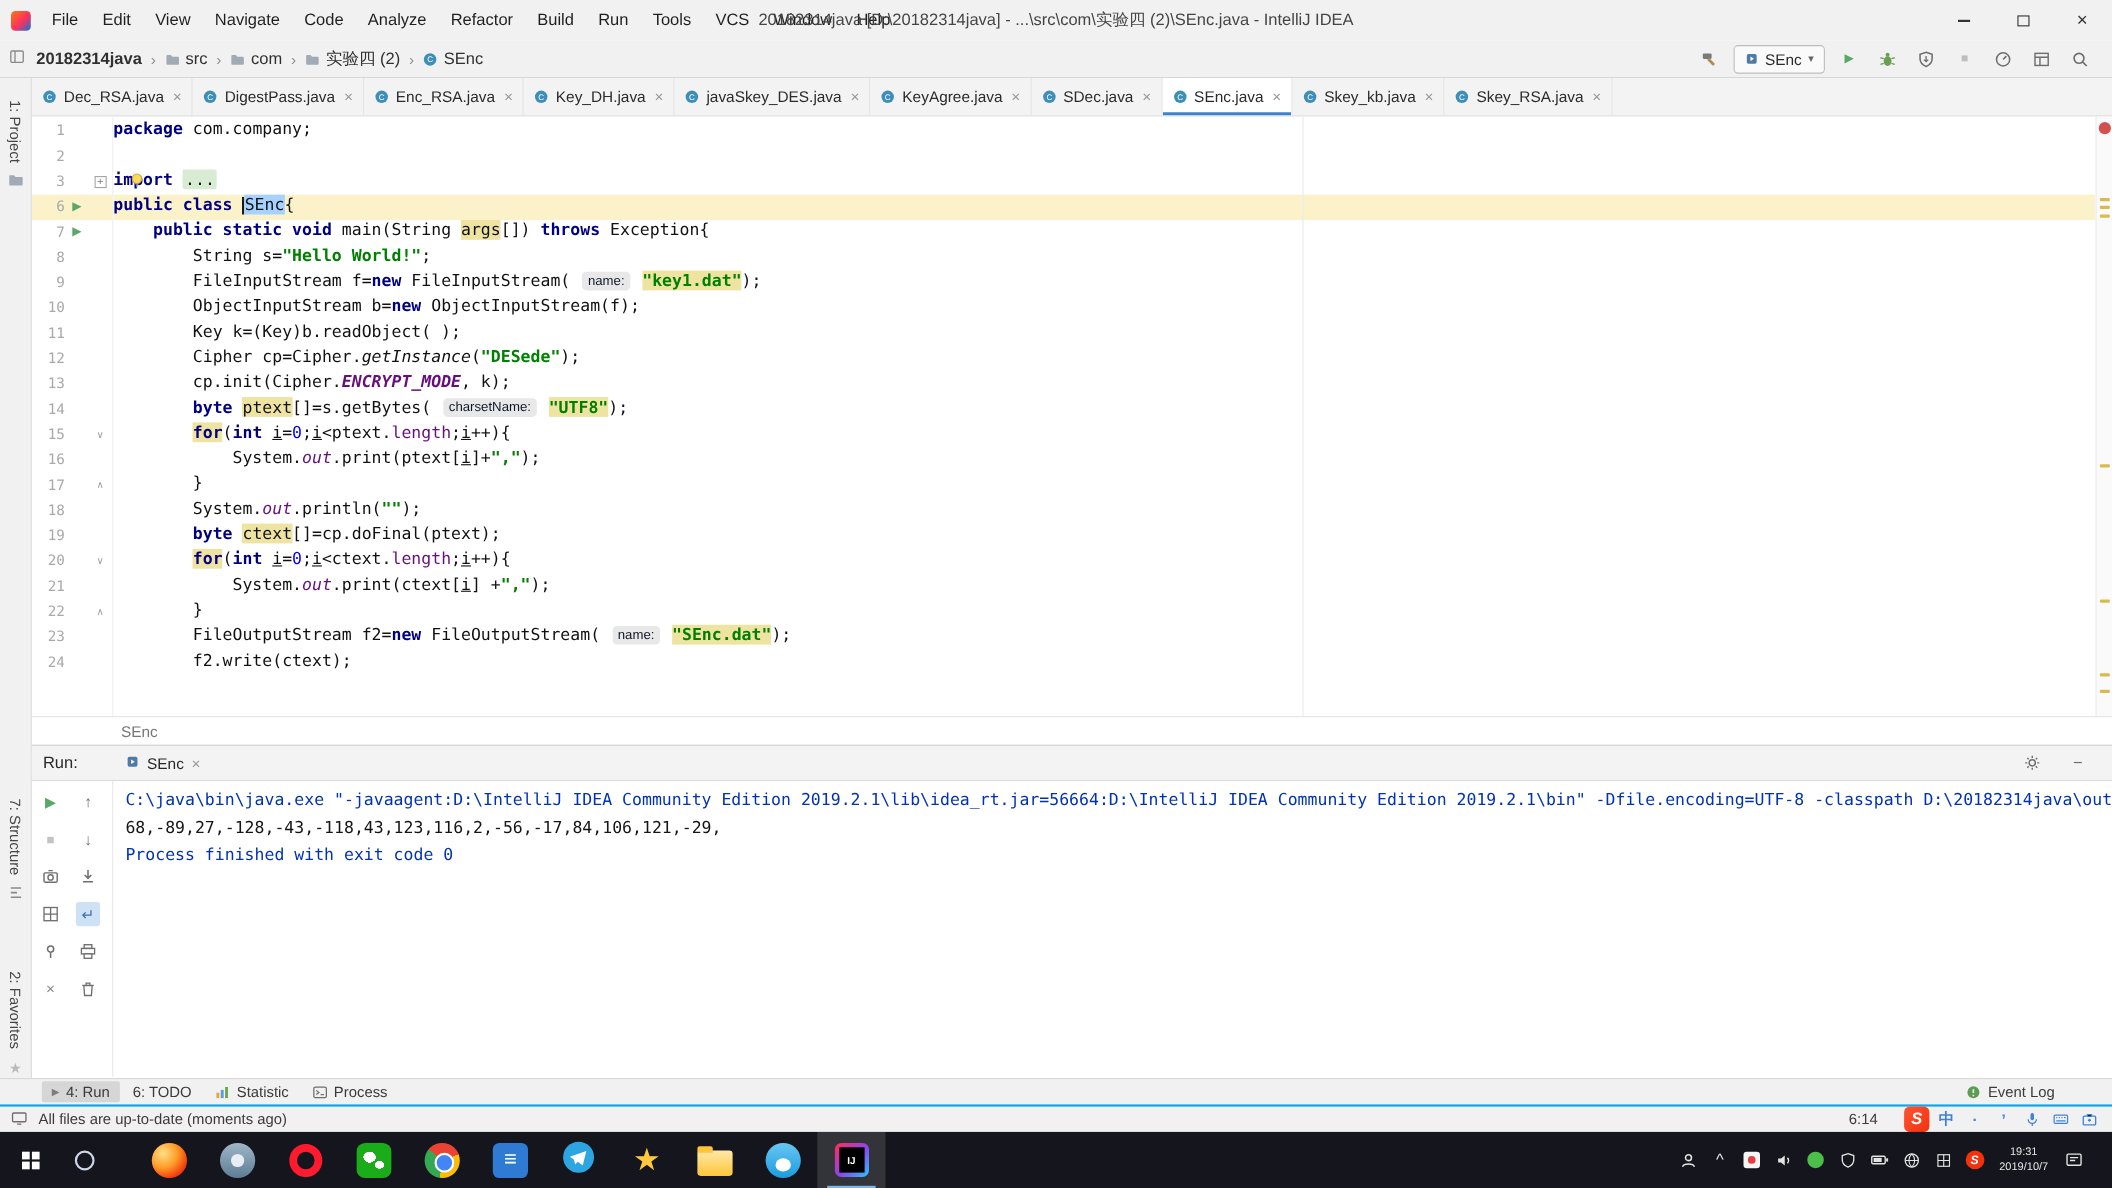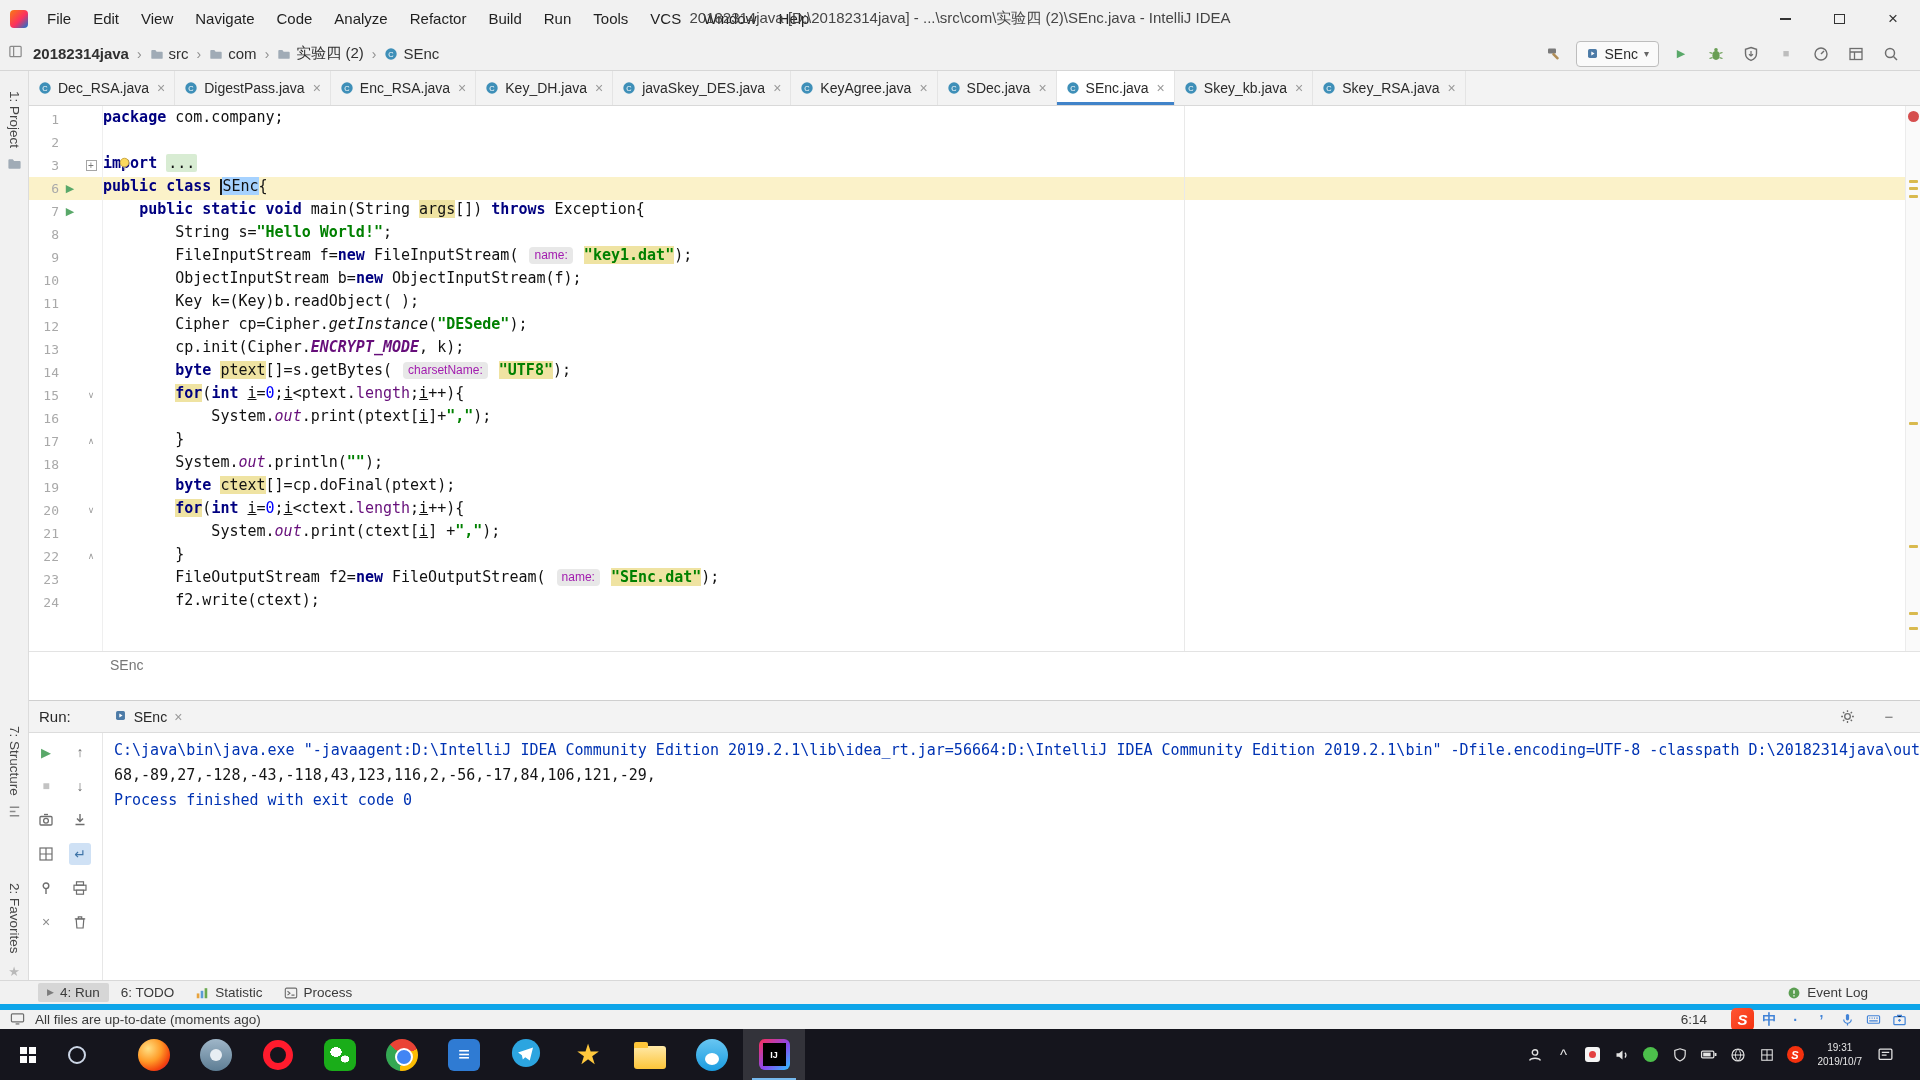--- a/index.html
+++ b/index.html
@@ -66,35 +66,35 @@
   .t-s  { color:#008000; font-weight:bold; }
   .t-sh { color:#008000; font-weight:bold; background:#efe3a2; }
   .t-h  { background:#efe3a2;margin-top:13px; }
   .t-n  { color:#0000ff; }
   .t-f  { color:#660e7a; }
   .t-sf { color:#660e7a; font-style:italic; }
   .t-cf { color:#660e7a; font-style:italic; font-weight:bold; }
   .t-sm { font-style:italic; }
   .t-u  { text-decoration:underline; }
   .t-sel { background:#a6d2ff; }
-  .t-hint { display:inline-block; background:#e8e8e8; color:#a21caf; border-radius:4px;
+  .t-hint { display:inline-block; background:#e8e8e8; color:#0f172a; border-radius:4px;
             font:12px "Liberation Sans", sans-serif; padding:0 5px; margin:0 2px; line-height:17px; vertical-align:middle; }
   .t-fold { background:#d8ecd3; border-radius:2px; padding:0 2px; }
   .caret { display:inline-block; width:0; border-left:2px solid #1a1a1a; height:16px; vertical-align:middle; }
   #bulb { position:absolute; left:14px; top:50px; }
   #estripe { width:15px; flex:none; background:#fafafa; border-left:1px solid #ececec; position:relative; }
   .mark { position:absolute; left:3px; width:9px; height:3px; background:#d9ba4e; border-radius:1px; }
   #eind { position:absolute; left:2px; top:5px; width:11px; height:11px; border-radius:50%; background:#d64f4f; }
 
   
   #crumbbar { left:29px; top:651px; width:1891px; height:26px; background:#fff; border-top:1px solid #e3e3e3;
               display:flex; align-items:center; padding-left:81px; font-size:14px; color:#777; }
 
   
-  #runpanel { left:29px; top:677px; width:1891px; height:227px; background:#fff;margin-top:23px; }
+  #runpanel { left:29px; top:677px; width:1891px; height:227px; background:#fff; }
   #runheader { height:33px; background:#f3f3f3; border-top:1px solid #cfcfcf; border-bottom:1px solid #dcdcdc;
                display:flex; align-items:center; padding:0 10px; font-size:15px; color:#282828; }
   .runtab { display:flex; align-items:center; gap:7px; margin-left:34px; padding:0 9px; height:100%; font-size:14px; }
   .runtab .x { color:#999; font-size:14px; }
   #rh-right { margin-left:auto; display:flex; align-items:center; gap:16px; padding-right:8px; }
   #runbody { display:flex; height:269px; }
   #runtools { width:74px; flex:none; border-right:1px solid #e7e7e7; display:flex; padding-top:8px; }
   .rt-col { width:34px; display:flex; flex-direction:column; align-items:center; gap:12px; }
   .rt-btn { width:22px; height:22px; display:flex; align-items:center; justify-content:center; border-radius:3px; }
   .rt-btn.on { background:#cfe1f5; }
@@ -105,21 +105,21 @@
 
   
   #bottombar { left:0; top:980px; width:1920px; height:24px; background:#f1f1f1; border-top:1px solid #d8d8d8;
                display:flex; align-items:center; font-size:13.5px; color:#3a3a3a; }
   #bb-left { display:flex; margin-left:38px; align-items:center; }
   #bb-right { margin-left:auto; margin-right:40px; display:flex; }
   .bb-item { display:flex; align-items:center; gap:6px; padding:2px 9px; margin-right:3px; border-radius:2px; }
   .bb-item.active { background:#d6d6d6; }
 
   
-  #statusbar { left:0; top:1004px; width:1920px; height:25px; background:#f1f1f1; border-top:6px solid #0ea5e9;
+  #statusbar { left:0; top:1004px; width:1920px; height:25px; background:#f1f1f1; border-top:2px solid #0ea5e9;
                display:flex; align-items:center; padding:0 10px; font-size:13.5px; color:#3a3a3a; }
   #sb-msg { margin-left:10px; }
   #sb-right { margin-left:auto; display:flex; align-items:center; gap:24px; }
   #ime-bar { display:flex; align-items:center; gap:5px; }
   .sogou-logo { width:23px; height:23px; border-radius:5px; background:linear-gradient(135deg,#ff5533,#f4310e);
                 color:#fff; font-weight:bold; font-size:15px; display:inline-flex; align-items:center; justify-content:center;
                 font-style:italic; }
   .ime { width:21px; height:21px; display:inline-flex; align-items:center; justify-content:center;
          color:#4183d7; font-size:14px; font-weight:bold; }
 

